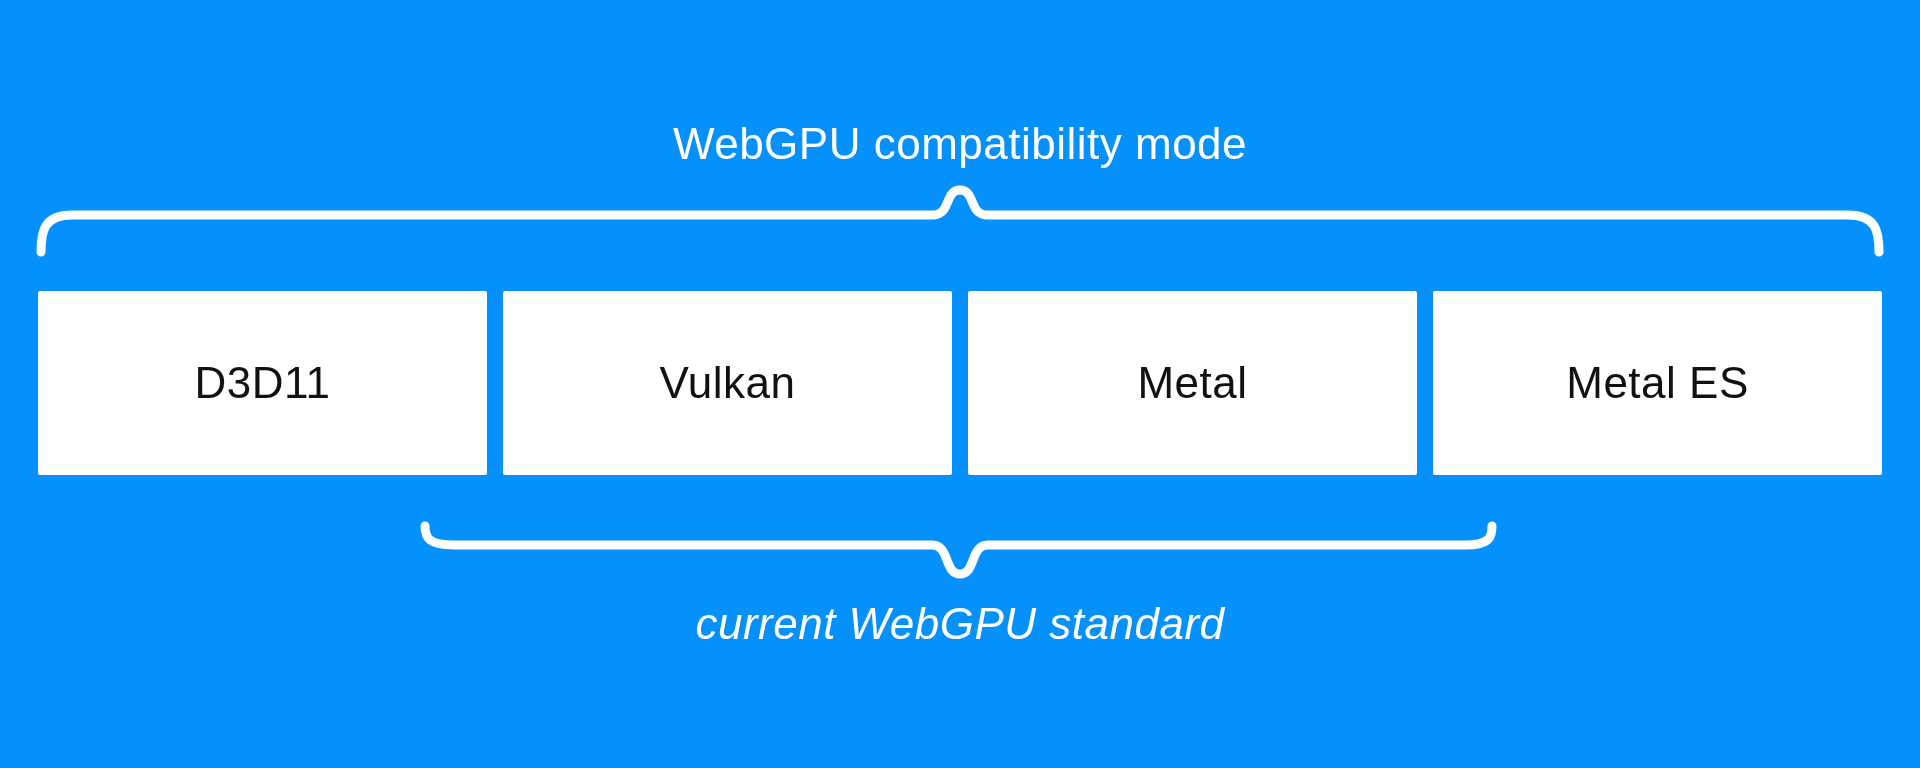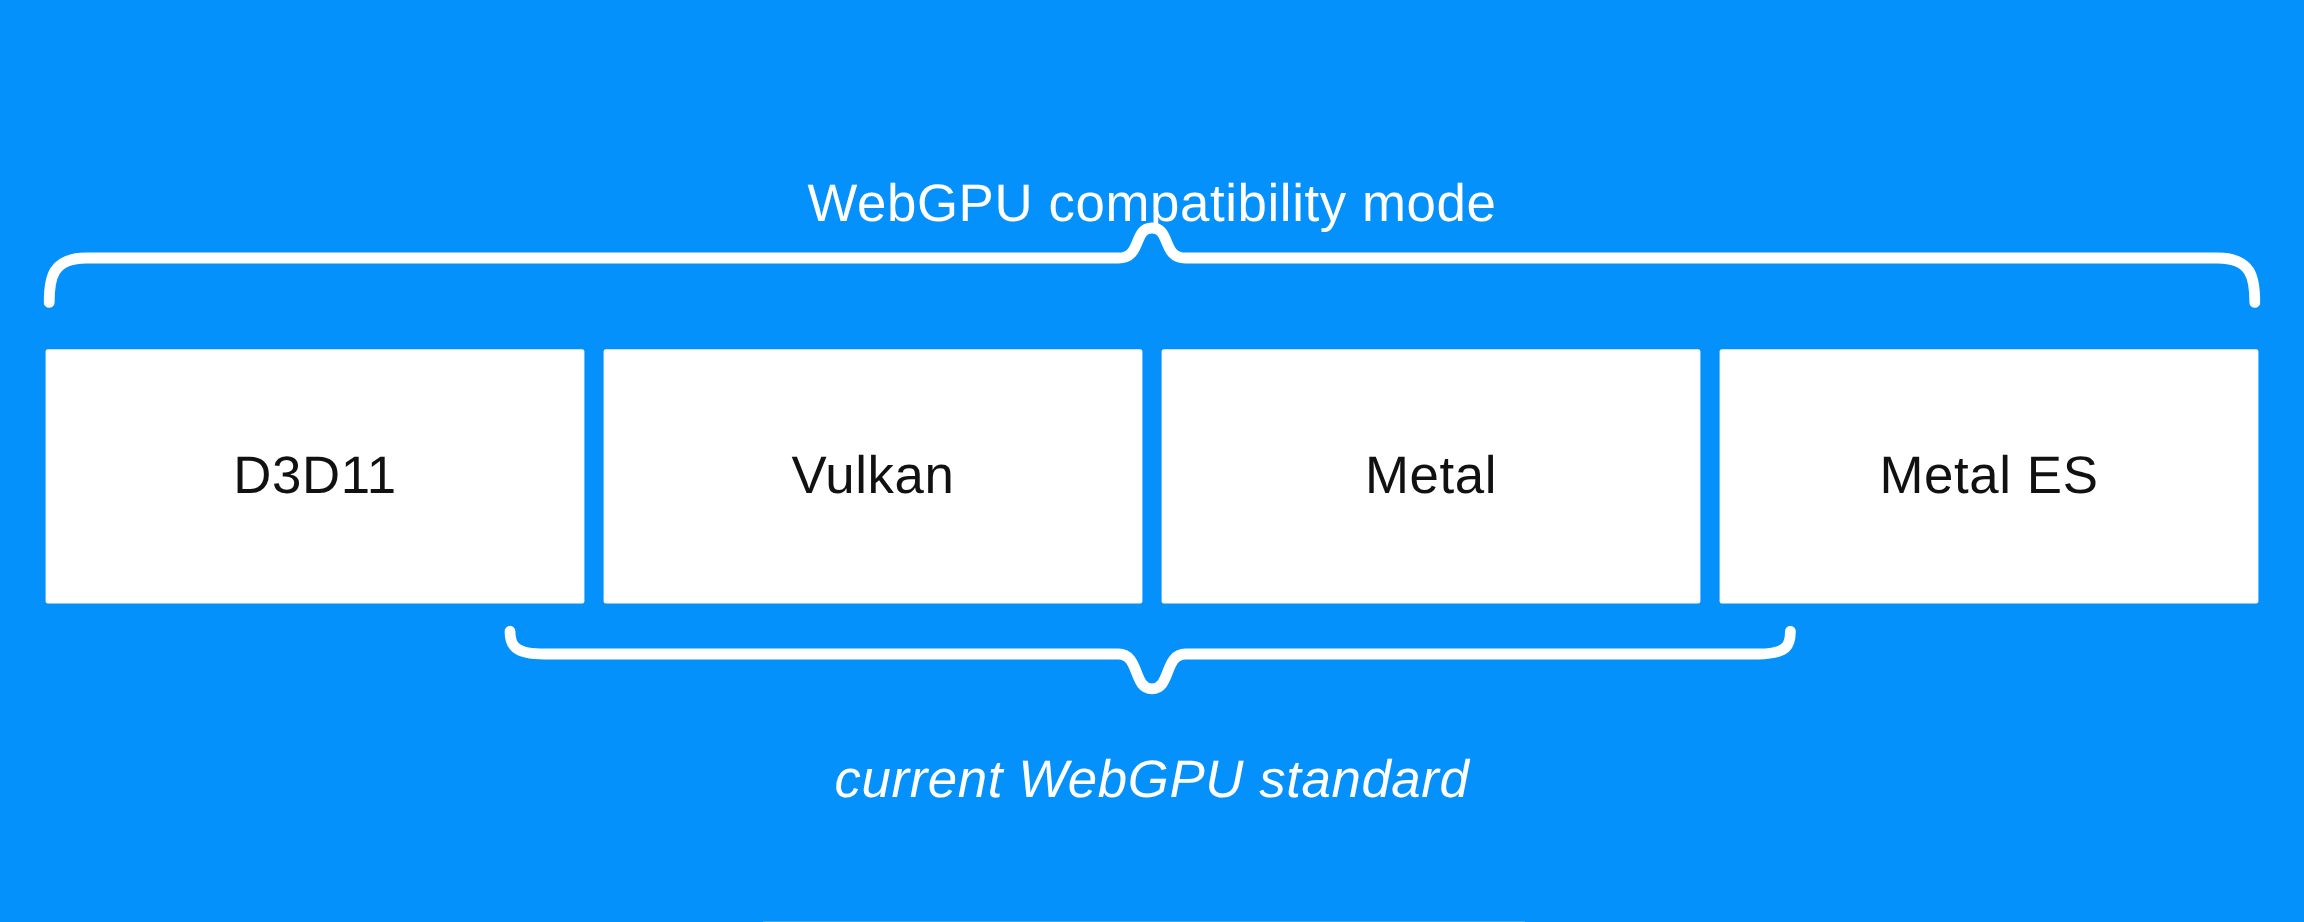--- a/index.html
+++ b/index.html
@@ -16,21 +16,20 @@
   }
   .bracket-label {
     position: absolute;
     left: 0;
     width: 1920px;
     text-align: center;
     color: #ffffff;
     font-size: 44px;
     font-weight: 400;
     letter-spacing: 0.5px;
-    margin-top: 26px;
   }
   .label-top {
     top: 116px;
     height: 56px;
     line-height: 56px;
   }
   .label-bottom {
     top: 596px;
     height: 56px;
     line-height: 56px;
@@ -50,21 +49,21 @@
     left: 420px;
     top: 521px;
     width: 1077px;
     height: 64px;
   }
   .box-row {
     position: absolute;
     left: 38px;
     top: 291px;
     width: 1844px;
-    height: 212px;
+    height: 184px;
     display: flex;
     gap: 16px;
   }
   .api-box {
     flex: 1 1 0;
     background: #ffffff;
     border-radius: 2px;
     display: flex;
     align-items: center;
     justify-content: center;

